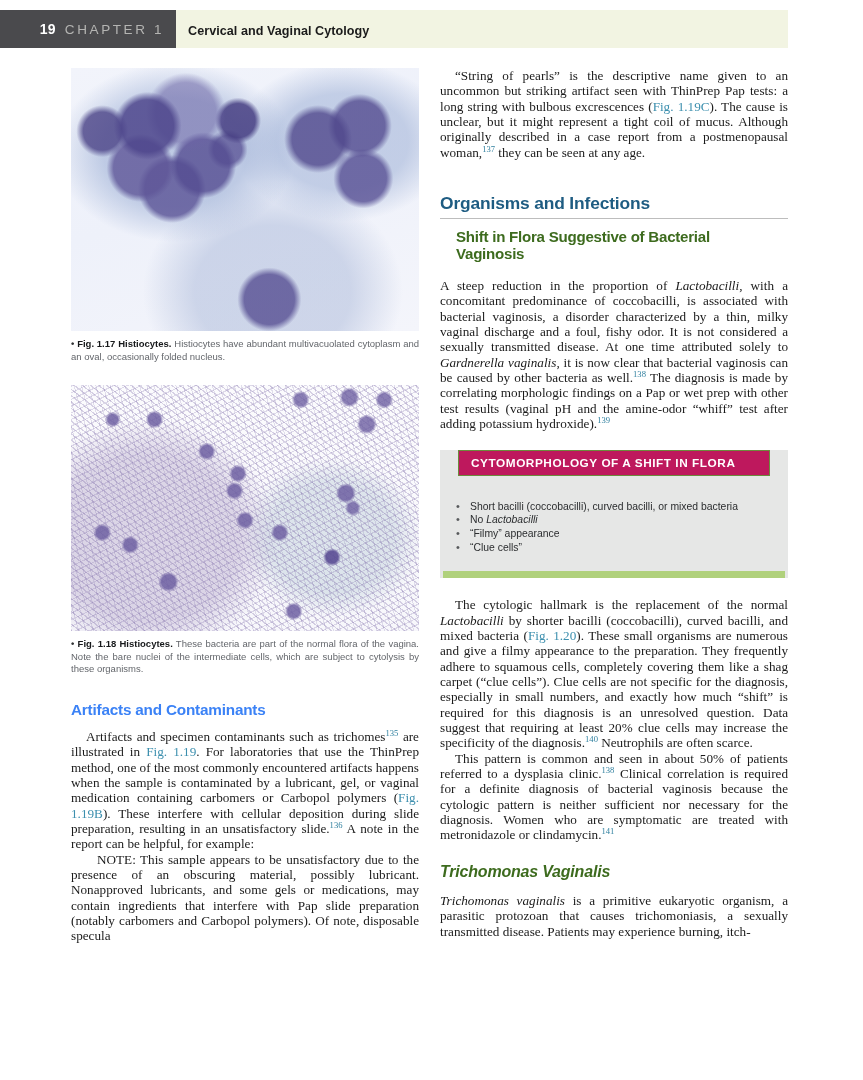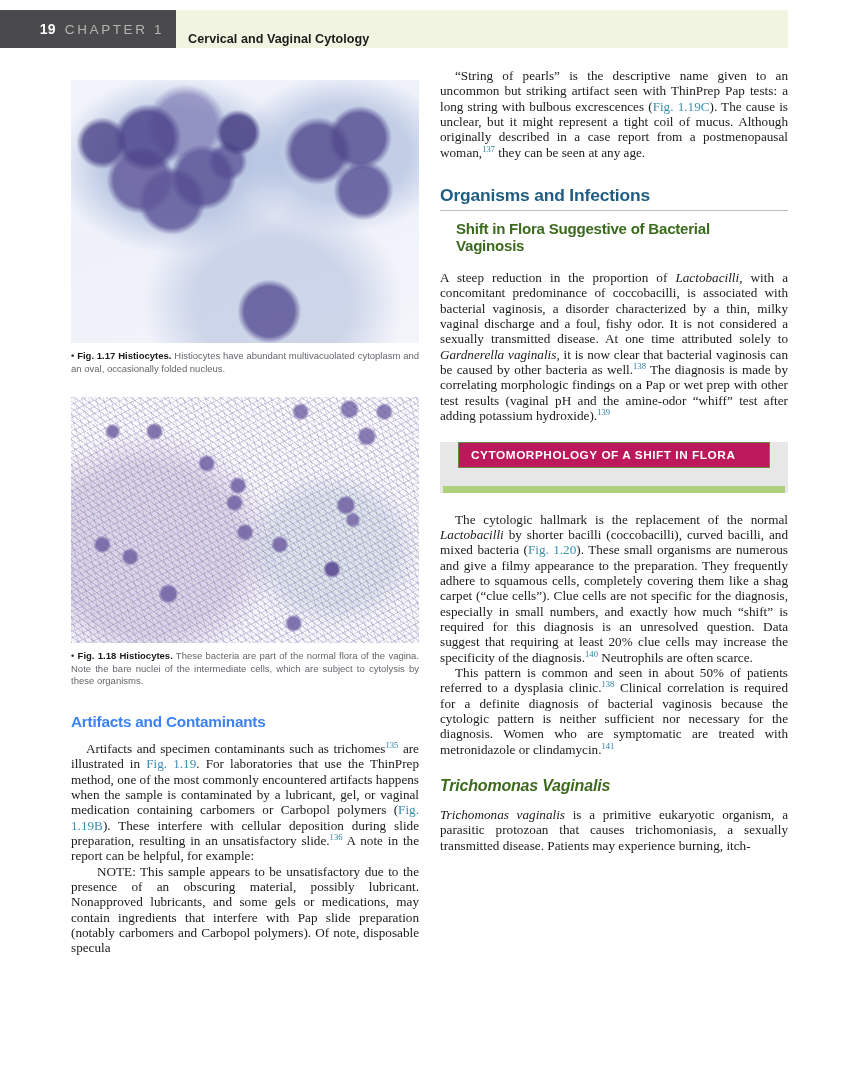--- a/index.html
+++ b/index.html
@@ -50,34 +50,34 @@
     letter-spacing: 0.2px;
   }
   .header-chapword {
     color: #b4b4b2;
     font-family: "Liberation Sans", sans-serif;
     font-size: 13.5px;
     letter-spacing: 2.6px;
   }
   .header-title {
     position: absolute;
-    left: 188px; top: 20px;
+    left: 188px; top: 12px;
     height: 38px;
     display: flex; align-items: center;
     color: #1b1b1b;
     font-family: "Liberation Sans", sans-serif;
     font-weight: bold;
     font-size: 12.6px;
     letter-spacing: 0.05px;
   }
 
   
   .col-left {
     position: absolute;
-    left: 71px; top: 80px;
+    left: 71px; top: 68px;
     width: 348px;
   }
   .col-right {
     position: absolute;
     left: 440px; top: 68px;
     width: 348px;
   }
 
   
   p.body {
@@ -308,28 +308,34 @@
 
     <p class="body" style="margin-top:10px"><span>Artifacts and specimen contaminants such as trichomes</span><sup class="ref">135</sup><span> are illustrated in </span><span class="figref">Fig. 1.19</span><span>. For laboratories that use the ThinPrep method, one of the most commonly encountered artifacts happens when the sample is contaminated by a lubricant, gel, or vaginal medication containing carbomers or Carbopol polymers (</span><span class="figref">Fig. 1.19B</span><span>). These interfere with cellular deposition during slide preparation, resulting in an unsatisfactory slide.</span><sup class="ref">136</sup><span> A note in the report can be helpful, for example:</span></p>
 
     <p class="note">NOTE: This sample appears to be unsatisfactory due to the presence of an obscuring material, possibly lubricant. Nonapproved lubricants, and some gels or medications, may contain ingredients that interfere with Pap slide preparation (notably carbomers and Carbopol polymers). Of note, disposable specula</p>
   </div>
 
   <div class="col-right">
 
     <p class="body"><span>“String of pearls” is the descriptive name given to an uncommon but striking artifact seen with ThinPrep Pap tests: a long string with bulbous excrescences (</span><span class="figref">Fig. 1.19C</span><span>). The cause is unclear, but it might represent a tight coil of mucus. Although originally described in a case report from a postmenopausal woman,</span><sup class="ref">137</sup><span> they can be seen at any age.</span></p>
 
-    <h2 class="h-major" style="margin-top:25px">Organisms and Infections</h2>
+    <h2 class="h-major" style="margin-top:33px">Organisms and Infections</h2>
 
     <h3 class="h-sub" style="margin-top:9px">Shift in Flora Suggestive of Bacterial Vaginosis</h3>
 
     <p class="body noind" style="margin-top:10px"><span>A steep reduction in the proportion of </span><em class="ital">Lactobacilli</em><span>, with a concomitant predominance of coccobacilli, is associated with bacterial vaginosis, a disorder characterized by a thin, milky vaginal discharge and a foul, fishy odor. It is not considered a sexually transmitted disease. At one time attributed solely to </span><em class="ital">Gardnerella vaginalis</em><span>, it is now clear that bacterial vaginosis can be caused by other bacteria as well.</span><sup class="ref">138</sup><span> The diagnosis is made by correlating morphologic findings on a Pap or wet prep with other test results (vaginal pH and the amine-odor “whiff” test after adding potassium hydroxide).</span><sup class="ref">139</sup></p>
 
     <div class="kpbox" style="margin-top:16px">
       <div class="kpbox-title">CYTOMORPHOLOGY OF A SHIFT IN FLORA</div>
+      <ul class="kpbox-list">
+        <li><span>Short bacilli (coccobacilli), curved bacilli, or mixed bacteria</span></li>
+        <li><span>No </span><em class="ital">Lactobacilli</em></li>
+        <li><span>“Filmy” appearance</span></li>
+        <li><span>“Clue cells”</span></li>
+      </ul>
       <div class="kpbox-foot"></div>
     </div>
 
     <p class="body" style="margin-top:19px"><span>The cytologic hallmark is the replacement of the normal </span><em class="ital">Lactobacilli</em><span> by shorter bacilli (coccobacilli), curved bacilli, and mixed bacteria (</span><span class="figref">Fig. 1.20</span><span>). These small organisms are numerous and give a filmy appearance to the preparation. They frequently adhere to squamous cells, completely covering them like a shag carpet (“clue cells”). Clue cells are not specific for the diagnosis, especially in small numbers, and exactly how much “shift” is required for this diagnosis is an unresolved question. Data suggest that requiring at least 20% clue cells may increase the specificity of the diagnosis.</span><sup class="ref">140</sup><span> Neutrophils are often scarce.</span></p>
 
     <p class="body"><span>This pattern is common and seen in about 50% of patients referred to a dysplasia clinic.</span><sup class="ref">138</sup><span> Clinical correlation is required for a definite diagnosis of bacterial vaginosis because the cytologic pattern is neither sufficient nor necessary for the diagnosis. Women who are symptomatic are treated with metronidazole or clindamycin.</span><sup class="ref">141</sup></p>
 
     <h3 class="h-ital" style="margin-top:20px">Trichomonas Vaginalis</h3>
 
     <p class="body noind" style="margin-top:12px"><em class="ital">Trichomonas vaginalis</em><span> is a primitive eukaryotic organism, a parasitic protozoan that causes trichomoniasis, a sexually transmitted disease. Patients may experience burning, itch-</span></p>

